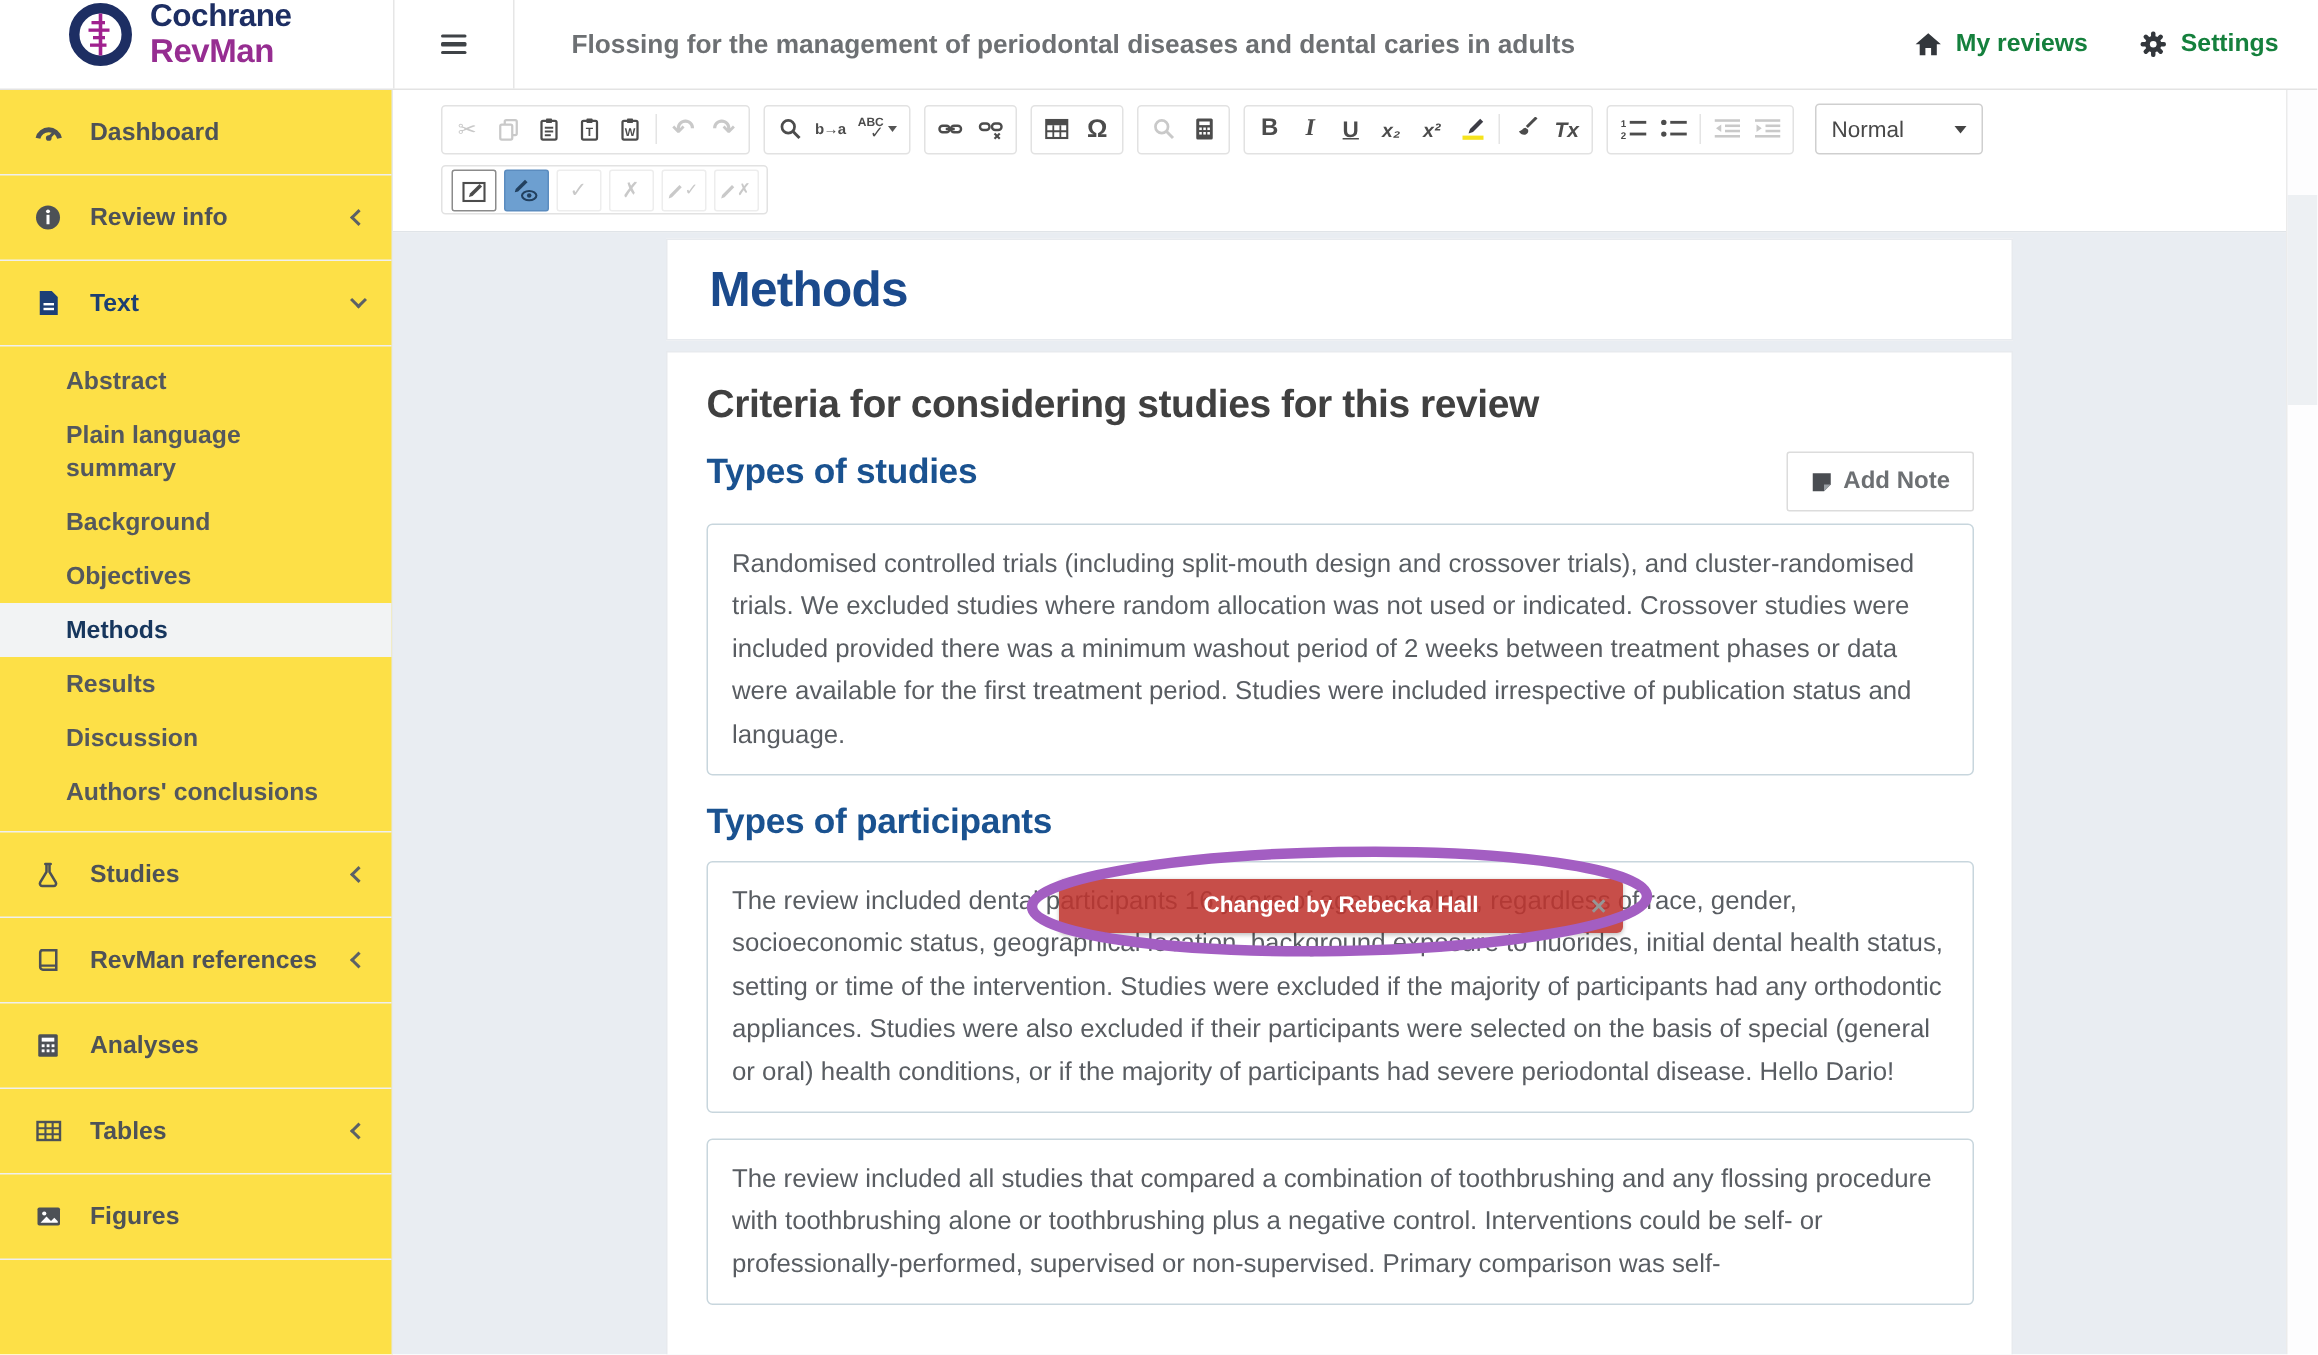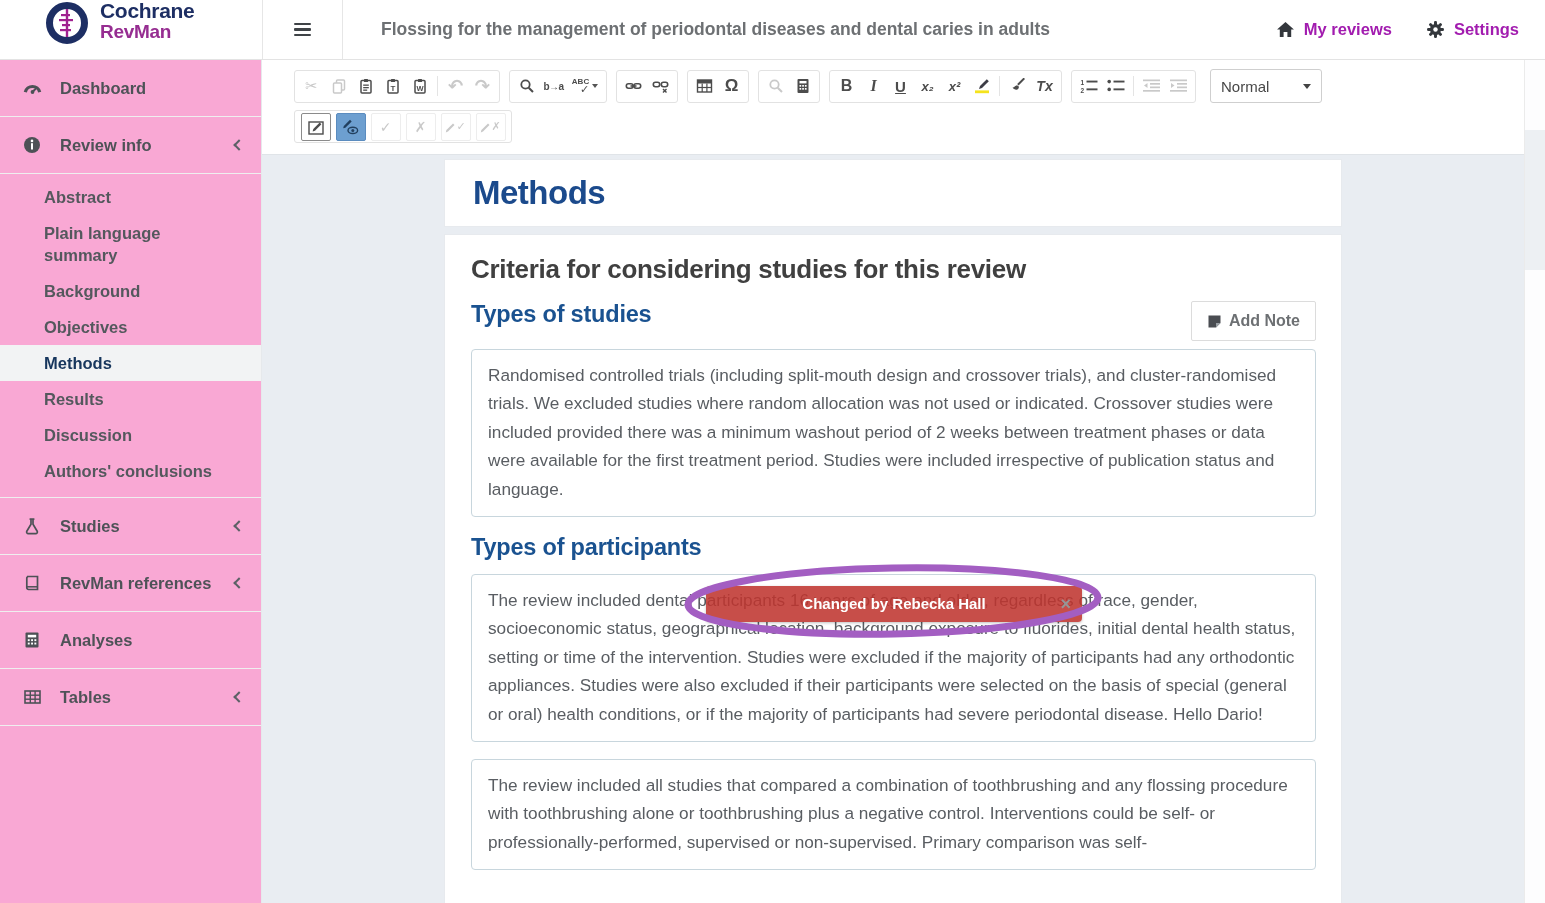--- a/index.html
+++ b/index.html
@@ -9,36 +9,36 @@
     font-family:"Liberation Sans","DejaVu Sans",sans-serif;
     color:#4e5257;
   }
   .app { width:1545px; height:903px; display:flex; flex-direction:column; }
 
   
   .topbar { height:60px; display:flex; background:#fff; border-bottom:1px solid #e3e3e3; flex:0 0 auto; }
   .logo-box { width:262px; display:flex; align-items:flex-start; padding-left:44px; gap:10px; }
   .logo-text { line-height:1.05; }
   .logo-brand { font-size:21px; font-weight:700; color:#1d2e63; letter-spacing:-0.3px; }
-  .logo-product { font-size:19px; font-weight:700; color:#962d91; letter-spacing:-0.3px; }
+  .logo-product { font-size:22px; font-weight:700; color:#962d91; letter-spacing:-0.3px; }
   .burger-box { width:81px; border-left:1px solid #e6e6e6; border-right:1px solid #e6e6e6;
     display:flex; align-items:center; justify-content:center; cursor:pointer; }
   .burger { display:flex; flex-direction:column; gap:3px; }
   .burger i { display:block; width:17px; height:2.6px; background:#3f4347; border-radius:1px; }
   .doc-title { flex:1; display:flex; align-items:center; padding-left:38px;
     font-size:17.5px; font-weight:700; color:#6d7073; }
   .top-nav { display:flex; align-items:center; gap:34px; padding-right:26px; }
   .top-nav .nav-item { display:flex; align-items:center; gap:9px; font-size:16.5px;
-    font-weight:600; color:#a21caf; cursor:pointer; }
+    font-weight:600; color:#15803d; cursor:pointer; }
 
   
   .body-row { display:flex; height:843px; flex:0 0 auto; }
 
   
-  .sidebar { width:262px; background:#f9a8d4; border-right:1px solid #e6e9ec; font-weight:700; flex:0 0 auto; }
+  .sidebar { width:262px; background:#fde047; border-right:1px solid #e6e9ec; font-weight:700; flex:0 0 auto; }
   .side-item { display:flex; align-items:center; height:57px; padding:0 18px 0 21px;
     border-bottom:1px solid #efefef; color:#4e5257; font-size:16.5px; gap:17px; cursor:pointer; }
   .side-item .icon-cell { width:22px; display:flex; justify-content:center; color:#4d5156; }
   .side-item.active-section { color:#1c3f72; }
   .side-item.active-section .icon-cell { color:#1d3f77; }
   .chev { width:8px; height:8px; border-right:2px solid #5c6166; border-bottom:2px solid #5c6166;
     margin-left:auto; flex:0 0 auto; }
   .chev.left { transform:rotate(135deg); }
   .chev.down { transform:rotate(45deg); margin-top:-4px; }
   .subnav { padding:5px 0 8px; border-bottom:1px solid #efefef; }
@@ -184,20 +184,31 @@
         <span class="icon-cell">
           <svg width="18" height="18" viewBox="0 0 18 18">
               <circle cx="9" cy="9" r="8" fill="currentColor"></circle>
               <circle cx="9" cy="4.9" r="1.3" fill="#fff"></circle>
               <rect x="8" y="7.2" width="2" height="6.3" fill="#fff"></rect>
             </svg>
         </span>
         <span>Review info</span>
         <span class="chev left"></span>
       </div>
+      <div class="side-item active-section">
+        <span class="icon-cell">
+          <svg width="17" height="18" viewBox="0 0 16 18">
+              <path d="M2 1h8l4 4v12H2z" fill="currentColor"></path>
+              <rect x="4.5" y="9" width="7" height="1.6" fill="#fff"></rect>
+              <rect x="4.5" y="12.2" width="7" height="1.6" fill="#fff"></rect>
+            </svg>
+        </span>
+        <span>Text</span>
+        <span class="chev down"></span>
+      </div>
       <div class="subnav">
         <div class="sub-item">Abstract</div>
         <div class="sub-item" style="width:230px;">Plain language summary</div>
         <div class="sub-item">Background</div>
         <div class="sub-item">Objectives</div>
         <div class="sub-item selected">Methods</div>
         <div class="sub-item">Results</div>
         <div class="sub-item">Discussion</div>
         <div class="sub-item">Authors' conclusions</div>
       </div>
@@ -243,20 +254,30 @@
               <rect x="1.5" y="3" width="15" height="12" fill="none" stroke="currentColor" stroke-width="1.6"></rect>
               <line x1="1.5" y1="7.2" x2="16.5" y2="7.2" stroke="currentColor" stroke-width="1.4"></line>
               <line x1="1.5" y1="11.2" x2="16.5" y2="11.2" stroke="currentColor" stroke-width="1.4"></line>
               <line x1="6.8" y1="3" x2="6.8" y2="15" stroke="currentColor" stroke-width="1.4"></line>
               <line x1="11.6" y1="3" x2="11.6" y2="15" stroke="currentColor" stroke-width="1.4"></line>
             </svg>
         </span>
         <span>Tables</span>
         <span class="chev left"></span>
       </div>
+      <div class="side-item">
+        <span class="icon-cell">
+          <svg width="19" height="18" viewBox="0 0 18 18">
+              <rect x="1.5" y="3" width="15" height="12" rx="1.2" fill="currentColor"></rect>
+              <circle cx="6" cy="7" r="1.4" fill="#fff"></circle>
+              <path d="M3.5 13.2 7.5 9l3 3 2.2-2.2 2.3 2.3v1.1z" fill="#fff"></path>
+            </svg>
+        </span>
+        <span>Figures</span>
+      </div>
     </nav>
 
     <main class="main">
 
       <div class="toolbar">
         <div class="tb-row">
           <span class="tb-group">
             <span class="tb-btn disabled">
                 <span class="glyph">✂</span>
               </span>

